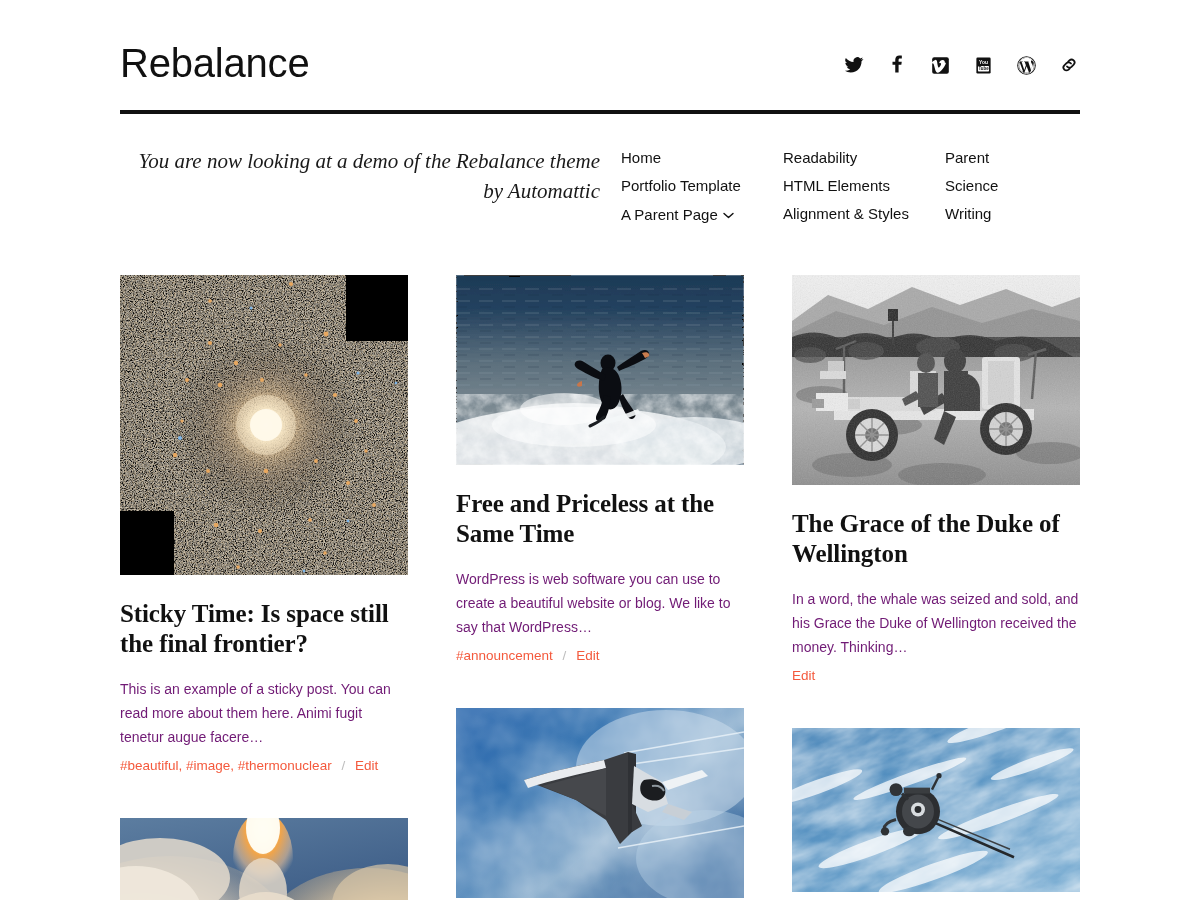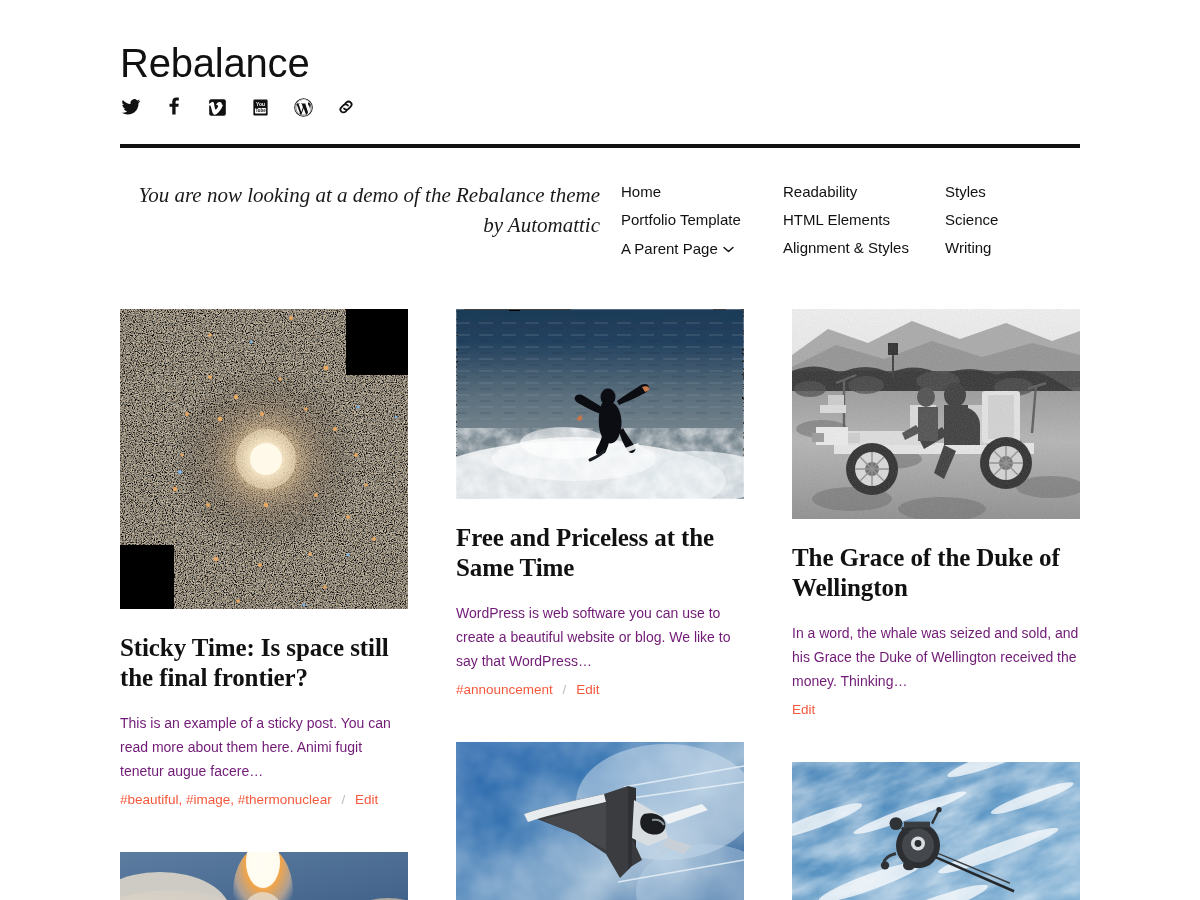--- a/index.html
+++ b/index.html
@@ -17,21 +17,20 @@
 
   .page { width: 1200px; height: 900px; position: relative; }
   .wrap { position: absolute; left: 120px; top: 0; width: 960px; }
 
   
   .site-header {
     display: flex;
     align-items: flex-start;
     justify-content: space-between;
     padding-top: 42px;
-    flex-direction: column;
   }
   .site-title {
     font-family: "Liberation Sans", sans-serif;
     font-size: 40px;
     font-weight: 300;
     letter-spacing: -0.2px;
     line-height: 1.05;
     color: #111111;
     margin: 0;
   }
@@ -216,21 +215,21 @@
           <a class="nav-item" href="#"><span>A Parent Page</span><span class="chev"><svg width="11" height="7" viewBox="0 0 11 7" fill="none" stroke="currentColor" stroke-width="1.4" stroke-linecap="round" stroke-linejoin="round">
                   <path d="M1 1.4 5.5 5.6 10 1.4"></path>
                 </svg></span></a>
         </div>
         <div class="nav-col">
           <a class="nav-item" href="#"><span>Readability</span></a>
           <a class="nav-item" href="#"><span>HTML Elements</span></a>
           <a class="nav-item" href="#"><span>Alignment &amp; Styles</span></a>
         </div>
         <div class="nav-col">
-          <a class="nav-item" href="#"><span>Styles</span></a>
+          <a class="nav-item" href="#"><span>Parent</span></a>
           <a class="nav-item" href="#"><span>Science</span></a>
           <a class="nav-item" href="#"><span>Writing</span></a>
         </div>
       </div>
     </div>
 
     <div class="grid">
 
       <div class="col">
 

